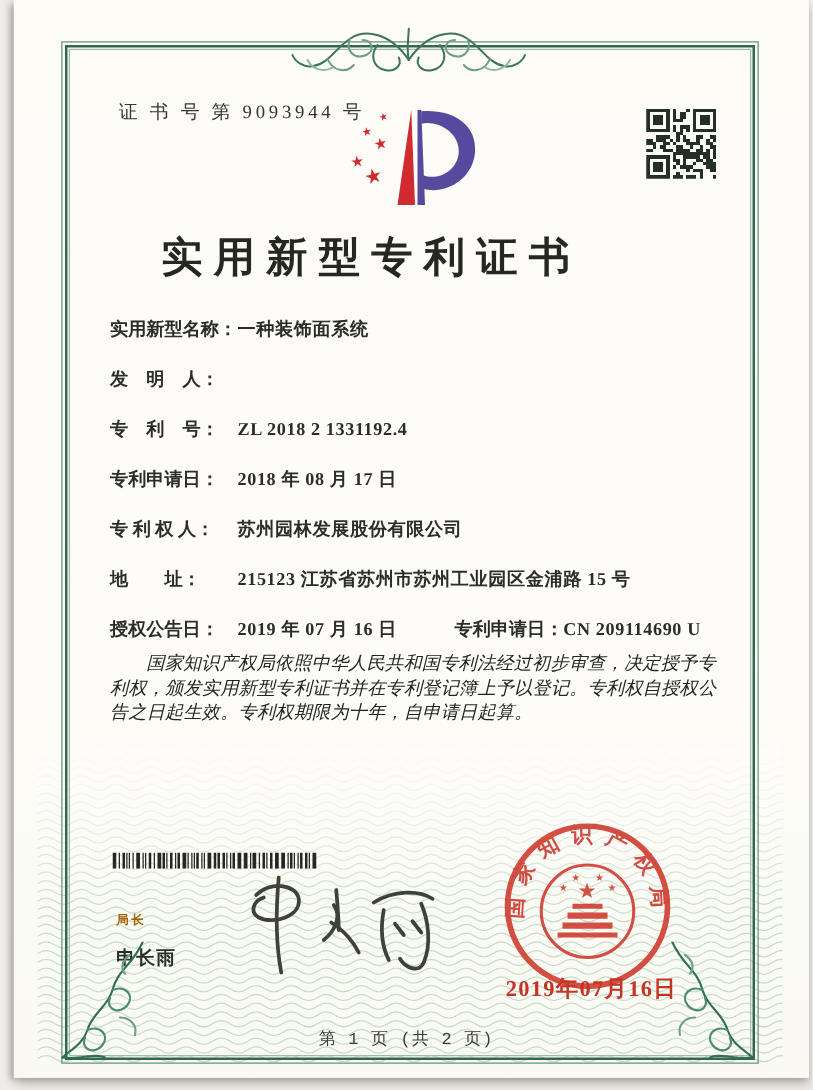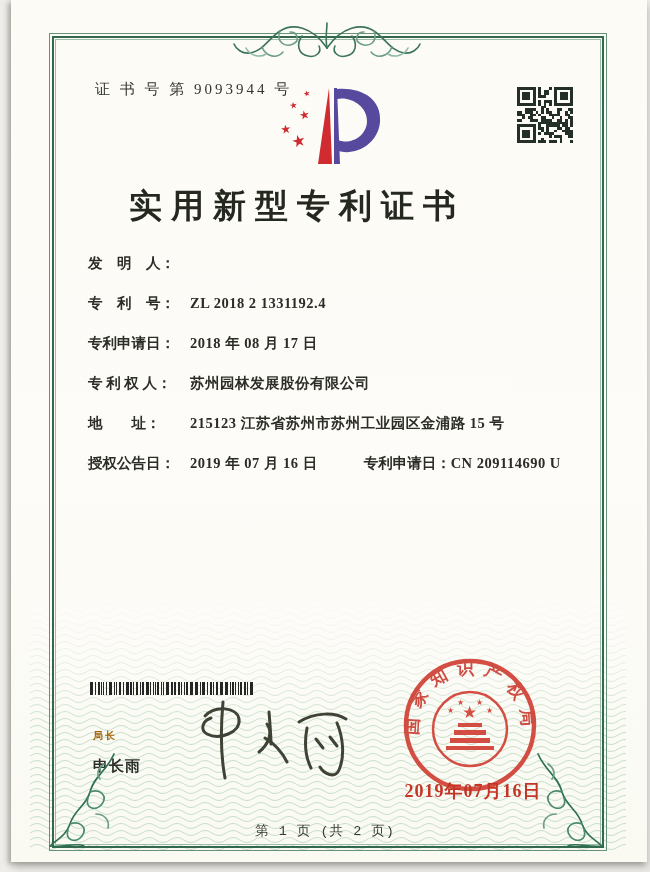--- a/index.html
+++ b/index.html
@@ -398,20 +398,24 @@
         <rect x="13" y="20" width="1" height="1" fill="#242f27"></rect>
         <rect x="14" y="20" width="1" height="1" fill="#242f27"></rect>
         <rect x="16" y="20" width="1" height="1" fill="#242f27"></rect>
         <rect x="20" y="20" width="1" height="1" fill="#242f27"></rect>
       </svg>
 
     <div class="title">实用新型专利证书</div>
 
     <div class="fields">
       <div class="frow">
+        <span class="lbl">实用新型名称：</span>
+        <span class="val">一种装饰面系统</span>
+      </div>
+      <div class="frow">
         <span class="lbl">发　明　人：</span>
       </div>
       <div class="frow">
         <span class="lbl">专　利　号：</span>
         <span class="val">ZL 2018 2 1331192.4</span>
       </div>
       <div class="frow">
         <span class="lbl">专利申请日：</span>
         <span class="val">2018 年 08 月 17 日</span>
       </div>
@@ -425,20 +429,21 @@
       </div>
       <div class="frow">
         <span class="lbl">授权公告日：</span>
         <span class="val">2019 年 07 月 16 日</span>
         <span class="lbl2">专利申请日：</span>
         <span class="val">CN 209114690 U</span>
       </div>
     </div>
 
     <div class="paras">
+      <p>国家知识产权局依照中华人民共和国专利法经过初步审查，决定授予专利权，颁发实用新型专利证书并在专利登记簿上予以登记。专利权自授权公告之日起生效。专利权期限为十年，自申请日起算。</p>
     </div>
 
     <svg class="barcode" id="barcode" viewBox="0 0 166 13" preserveAspectRatio="none">
         <rect x="0" y="0" width="3" height="13" fill="#262626"></rect>
         <rect x="5" y="0" width="1" height="13" fill="#262626"></rect>
         <rect x="8" y="0" width="2" height="13" fill="#262626"></rect>
         <rect x="11" y="0" width="1" height="13" fill="#262626"></rect>
         <rect x="13" y="0" width="1" height="13" fill="#262626"></rect>
         <rect x="16" y="0" width="1" height="13" fill="#262626"></rect>
         <rect x="19" y="0" width="3" height="13" fill="#262626"></rect>

